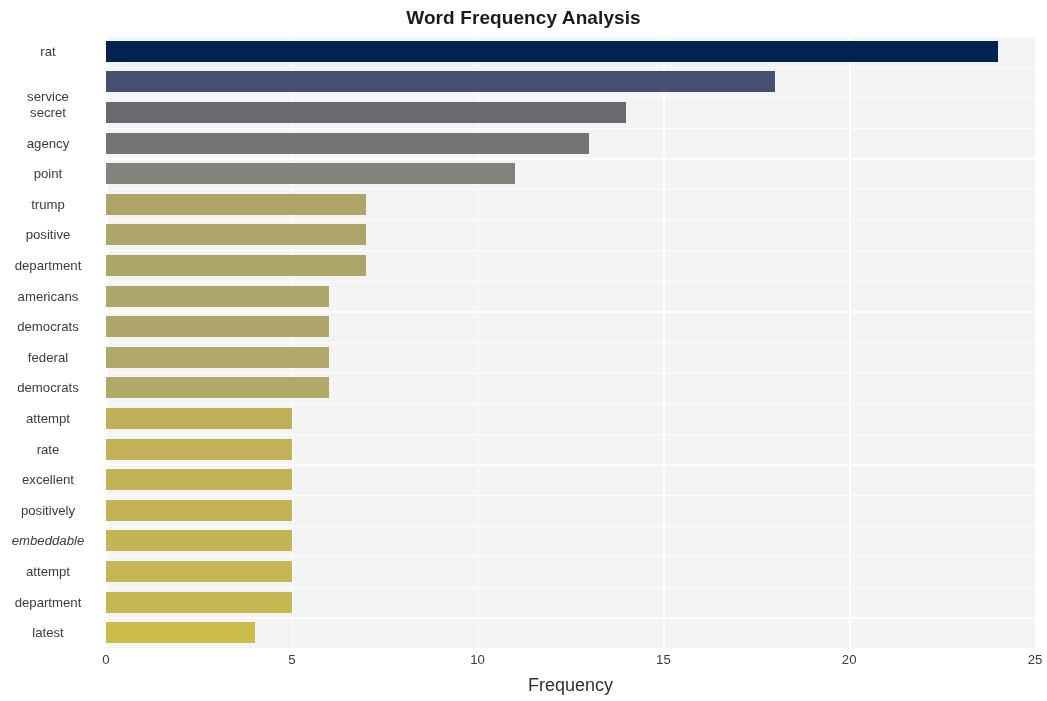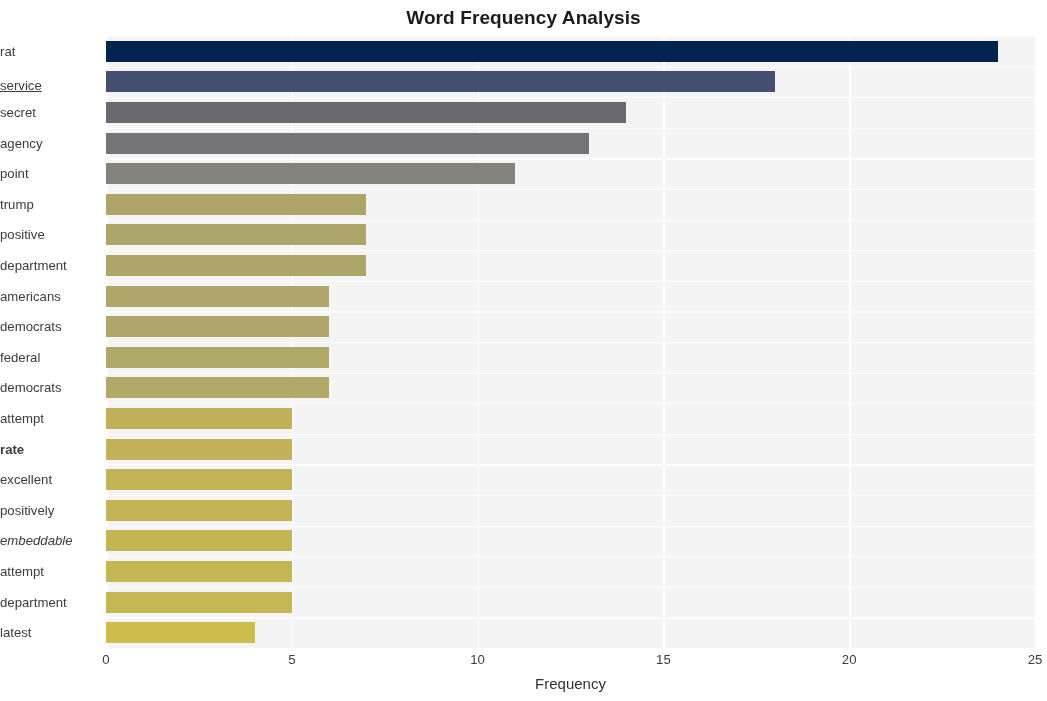--- a/index.html
+++ b/index.html
@@ -56,21 +56,21 @@
     background: #fdfdfd;
   }
   .bar {
     position: absolute;
     left: 0;
     height: 21px;
   }
   .ylabel {
     position: absolute;
     right: 1047px;
-    text-align: left;
+    text-align: center;
     font-size: 13.2px;
     color: #3c3c3c;
     white-space: nowrap;
     line-height: 21px;
     height: 21px;
   }
   #ylabels {
     position: absolute;
     left: 0;
     top: 36px;
@@ -96,21 +96,21 @@
     color: #3c3c3c;
     transform: translateX(-50%);
     white-space: nowrap;
   }
   #xaxis-label {
     position: absolute;
     left: 106px;
     width: 929px;
     top: 675px;
     text-align: center;
-    font-size: 15px;
+    font-size: 18px;
     color: #303030;
   }
 </style>
 </head>
 <body>
 
 <div id="figure">
 
   <div id="chart-title">Word Frequency Analysis</div>
 
@@ -159,33 +159,33 @@
       <div class="bar" title="excellent: 5" style="top: 433.2px; width: 185.8px; background: rgb(194, 179, 86);"></div>
       <div class="bar" title="positively: 5" style="top: 463.8px; width: 185.8px; background: rgb(194, 180, 85);"></div>
       <div class="bar" title="embeddable: 5" style="top: 494.4px; width: 185.8px; background: rgb(195, 181, 84);"></div>
       <div class="bar" title="agencies: 5" style="top: 525px; width: 185.8px; background: rgb(196, 182, 83);"></div>
       <div class="bar" title="department: 5" style="top: 555.6px; width: 185.8px; background: rgb(197, 183, 82);"></div>
       <div class="bar" title="latest: 4" style="top: 586.2px; width: 148.64px; background: rgb(204, 188, 76);"></div>
     </div>
 
   <div id="ylabels">
       <div class="ylabel" style="top: 4.8px; padding-right: 6px;">rat</div>
-      <div class="ylabel" style="top: 39px; padding-right: 6px; text-decoration: underline;">service</div>
+      <div class="ylabel" style="top: 50px; padding-right: 6px;">service</div>
       <div class="ylabel" style="top: 66px; padding-right: 6px;">secret</div>
       <div class="ylabel" style="top: 96.6px; padding-right: 6px;">agency</div>
       <div class="ylabel" style="top: 127.2px; padding-right: 6px;">point</div>
       <div class="ylabel" style="top: 157.8px; padding-right: 6px;">trump</div>
       <div class="ylabel" style="top: 188.4px; padding-right: 6px;">positive</div>
       <div class="ylabel" style="top: 219px; padding-right: 6px;">department</div>
       <div class="ylabel" style="top: 249.6px; padding-right: 6px;">americans</div>
       <div class="ylabel" style="top: 280.2px; padding-right: 6px;">democrats</div>
       <div class="ylabel" style="top: 310.8px; padding-right: 6px;">federal</div>
       <div class="ylabel" style="top: 341.4px; padding-right: 6px;">democrats</div>
       <div class="ylabel" style="top: 372px; padding-right: 6px;">attempt</div>
-      <div class="ylabel" style="top: 402.6px; padding-right: 6px; font-weight: bold;">rate</div>
+      <div class="ylabel" style="top: 402.6px; padding-right: 6px;">rate</div>
       <div class="ylabel" style="top: 433.2px; padding-right: 6px;">excellent</div>
       <div class="ylabel" style="top: 463.8px; padding-right: 6px;">positively</div>
       <div class="ylabel" style="top: 494.4px; padding-right: 6px; font-style: italic;">embeddable</div>
       <div class="ylabel" style="top: 525px; padding-right: 6px;">attempt</div>
       <div class="ylabel" style="top: 555.6px; padding-right: 6px;">department</div>
       <div class="ylabel" style="top: 586.2px; padding-right: 6px;">latest</div>
     </div>
 
   <div id="xticks">
       <div class="xtick" style="left: 106px;">0</div>

